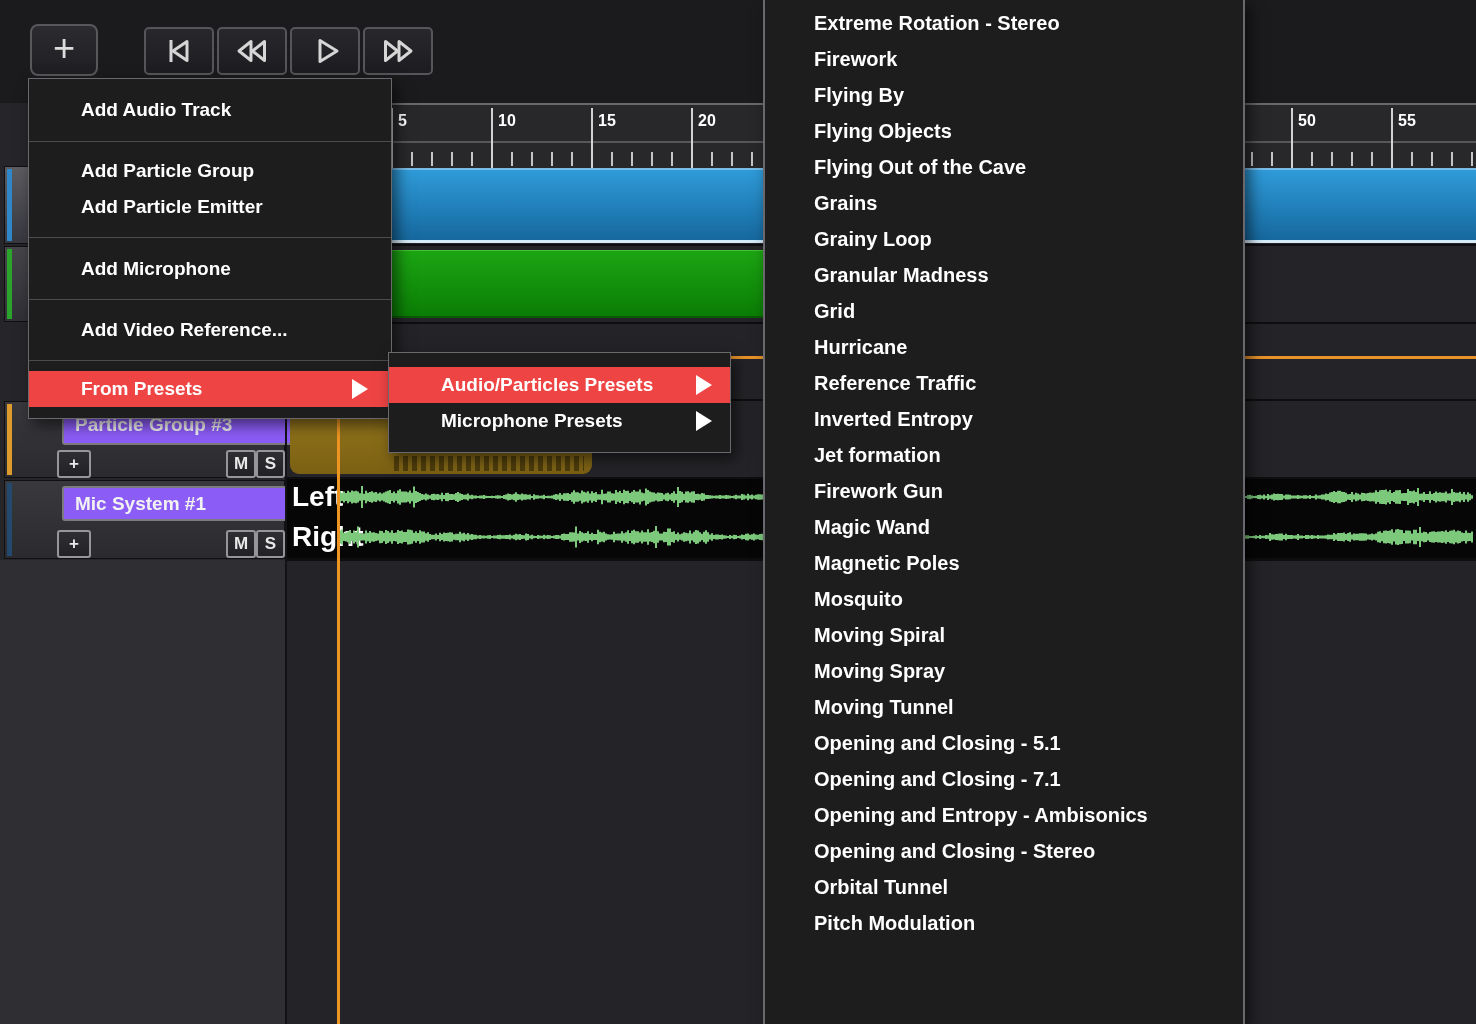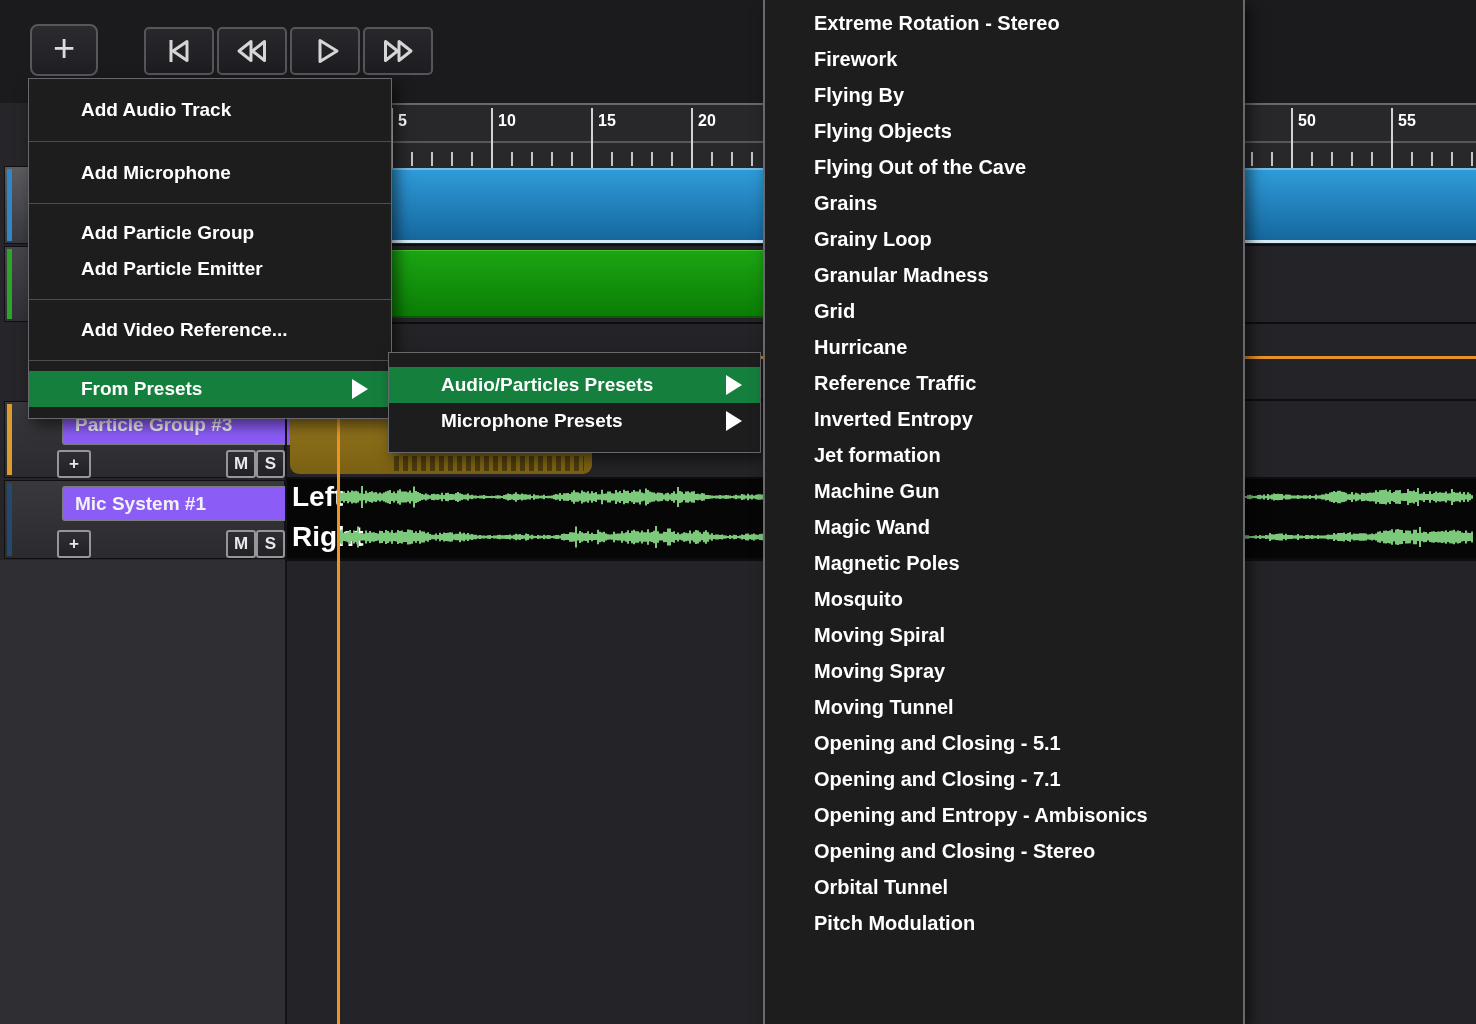--- a/index.html
+++ b/index.html
@@ -54,29 +54,29 @@
              background:repeating-linear-gradient(90deg,rgba(20,15,0,.45) 0 5px,rgba(130,104,28,.25) 5px 9px);}
   .clip-mic{left:287px;top:479px;width:1189px;height:79px;background:#060607;overflow:hidden;}
   .ch-label{position:absolute;left:5px;font-size:28px;font-weight:700;color:#fff;line-height:30px;}
   .wave{position:absolute;left:53px;width:1134px;height:26px;}
 
   .playhead{left:337px;top:105px;width:3px;height:919px;background:#ed9422;}
 
   
   .menu{background:#1d1d1d;border:1px solid #69696d;box-shadow:5px 6px 14px rgba(0,0,0,.55);}
   #menu1{left:28px;top:78px;width:362px;height:339px;z-index:10;overflow:hidden;}
-  #menu2{left:388px;top:352px;width:373px;height:101px;z-index:11;padding-top:14px;box-sizing:border-box;overflow:hidden;}
+  #menu2{left:388px;top:352px;width:343px;height:101px;z-index:11;padding-top:14px;box-sizing:border-box;overflow:hidden;}
   #menu3{left:763px;top:0;width:482px;height:1024px;z-index:12;border-top:none;border-bottom:none;
          border-left:2px solid #69696d;border-right:2px solid #69696d;padding-top:5px;box-sizing:border-box;overflow:hidden;}
   .m1sec{border-top:1px solid #4c4c4e;}
   .m1sec:first-child{border-top:none;}
   .sec-a{padding:13px 0;}  .sec-b{padding:11px 0 12px;}  .sec-c{padding:13px 0 12px;}
   .sec-d{padding:12px 0;}  .sec-e{padding:10px 0 15px;}
   .mitem{position:relative;height:36px;line-height:36px;padding-left:52px;font-size:19px;font-weight:600;color:#fff;white-space:nowrap;}
-  .hl{background:#15803d;}
+  .hl{background:#ef4444;}
   .arr{position:absolute;right:23px;top:50%;transform:translateY(-50%);width:0;height:0;
        border-left:16px solid #fff;border-top:10px solid transparent;border-bottom:10px solid transparent;}
   #menu2 .arr{right:18px;}
   .pitem{position:relative;height:36px;line-height:36px;padding-left:49px;font-size:20px;font-weight:600;color:#fff;white-space:nowrap;}
 </style>
 </head>
 <body>
 
 <div id="app">
 
@@ -232,26 +232,26 @@
       </svg>
   </div>
   <div class="abs rowline" style="top:558px;height:3px;"></div>
 
   <div class="abs playhead"></div>
 
   <div class="abs menu" id="menu1">
       <div class="m1sec sec-a">
         <div class="mitem">Add Audio Track</div>
       </div>
-      <div class="m1sec sec-c">
-        <div class="mitem">Add Microphone</div>
-      </div>
       <div class="m1sec sec-b">
         <div class="mitem">Add Particle Group</div>
         <div class="mitem">Add Particle Emitter</div>
+      </div>
+      <div class="m1sec sec-c">
+        <div class="mitem">Add Microphone</div>
       </div>
       <div class="m1sec sec-d">
         <div class="mitem">Add Video Reference...</div>
       </div>
       <div class="m1sec sec-e">
         <div class="mitem hl">From Presets<span class="arr"></span></div>
       </div>
     </div>
   <div class="abs menu" id="menu2">
       <div class="mitem hl">Audio/Particles Presets<span class="arr"></span></div>
@@ -264,21 +264,21 @@
       <div class="pitem">Flying Objects</div>
       <div class="pitem">Flying Out of the Cave</div>
       <div class="pitem">Grains</div>
       <div class="pitem">Grainy Loop</div>
       <div class="pitem">Granular Madness</div>
       <div class="pitem">Grid</div>
       <div class="pitem">Hurricane</div>
       <div class="pitem">Reference Traffic</div>
       <div class="pitem">Inverted Entropy</div>
       <div class="pitem">Jet formation</div>
-      <div class="pitem">Machine Gun</div>
+      <div class="pitem">Firework Gun</div>
       <div class="pitem">Magic Wand</div>
       <div class="pitem">Magnetic Poles</div>
       <div class="pitem">Mosquito</div>
       <div class="pitem">Moving Spiral</div>
       <div class="pitem">Moving Spray</div>
       <div class="pitem">Moving Tunnel</div>
       <div class="pitem">Opening and Closing - 5.1</div>
       <div class="pitem">Opening and Closing - 7.1</div>
       <div class="pitem">Opening and Entropy - Ambisonics</div>
       <div class="pitem">Opening and Closing - Stereo</div>

